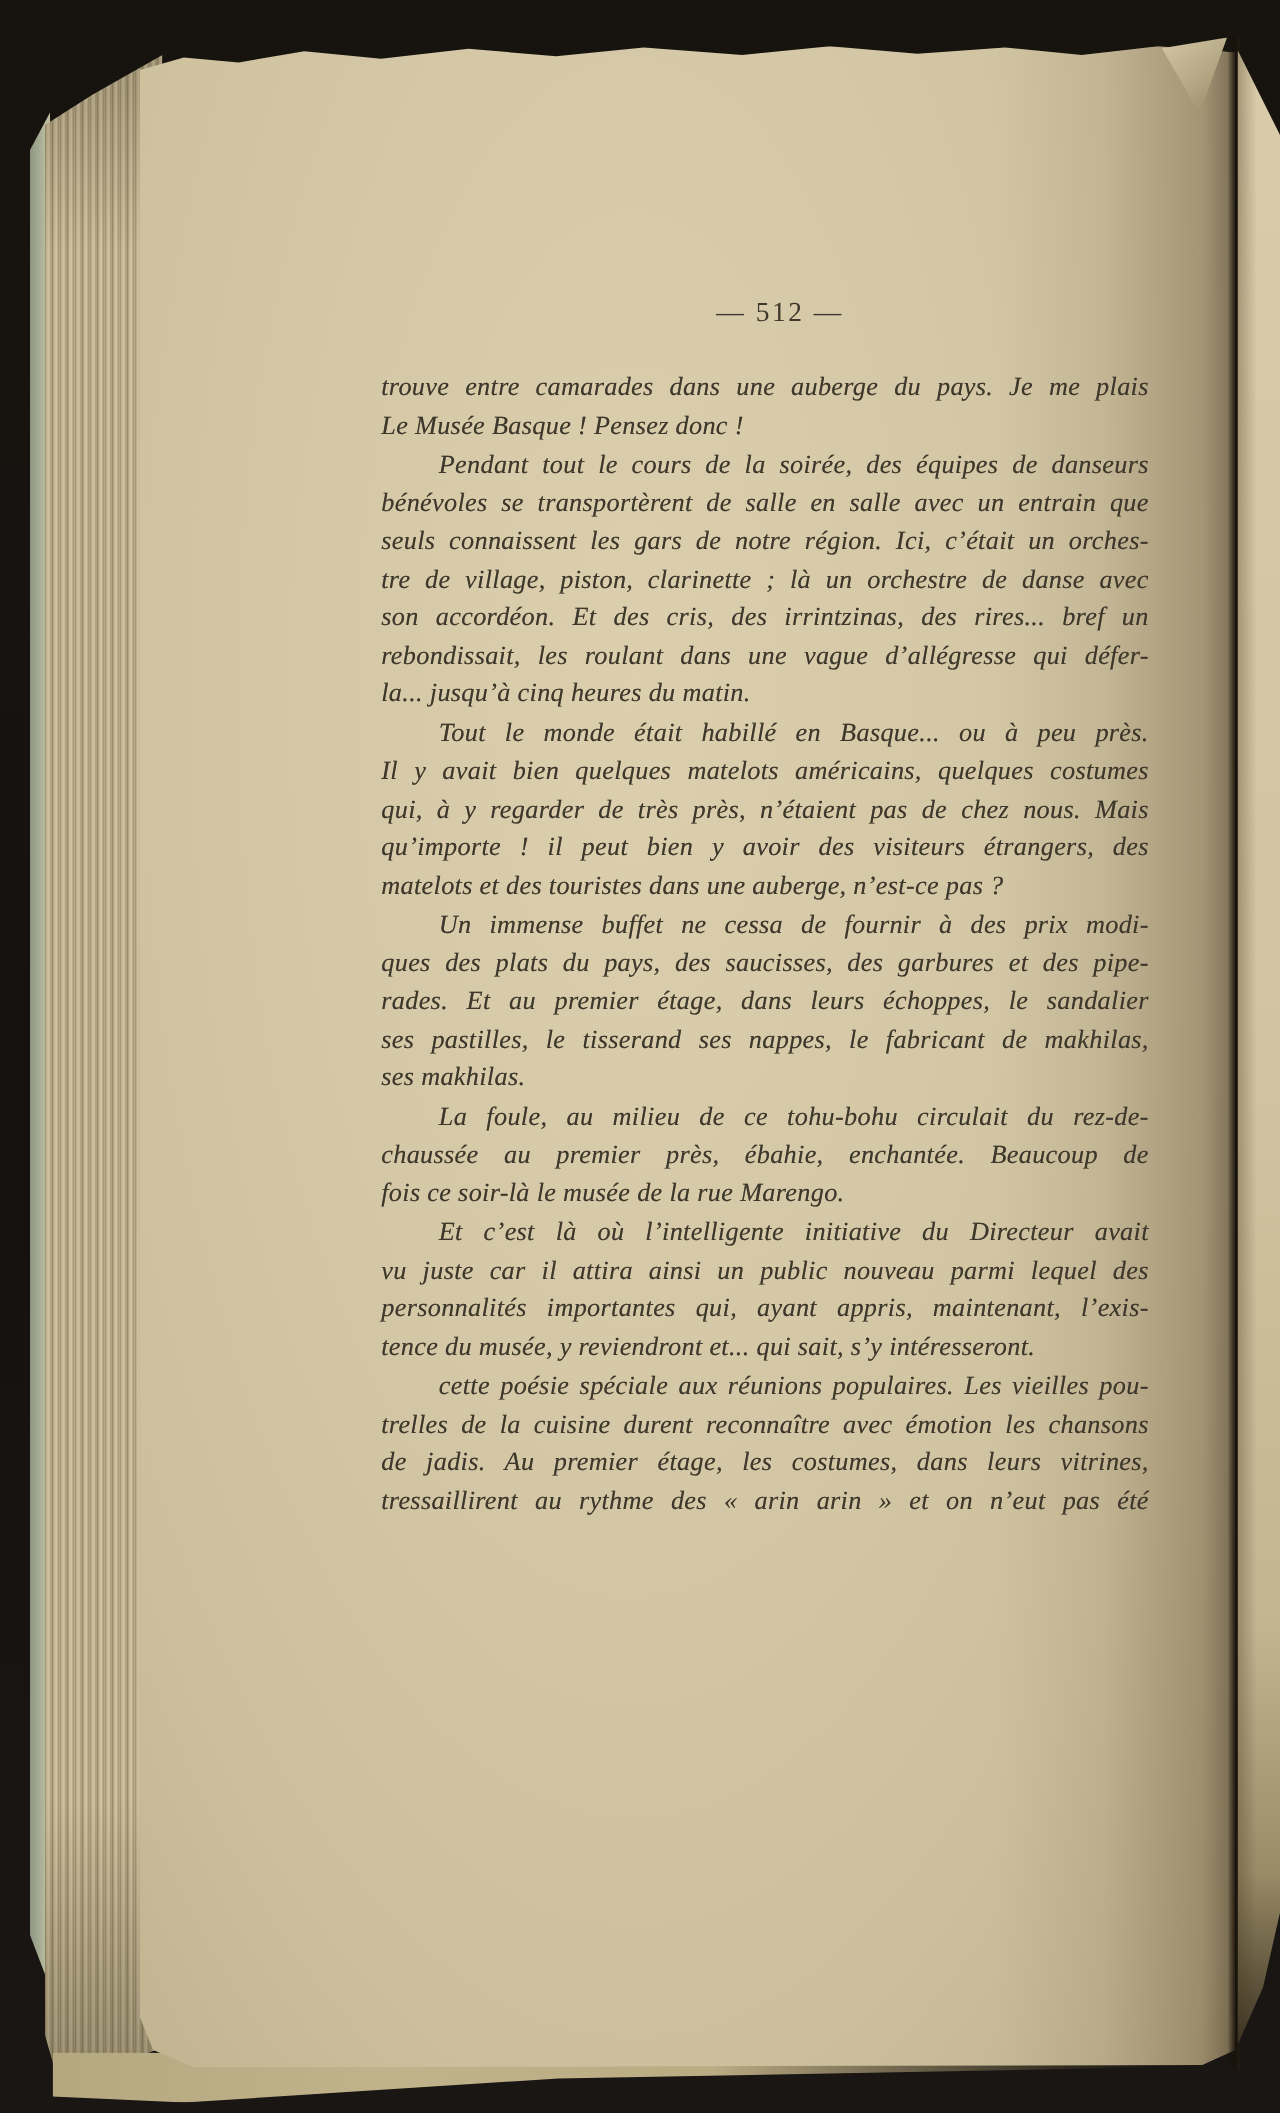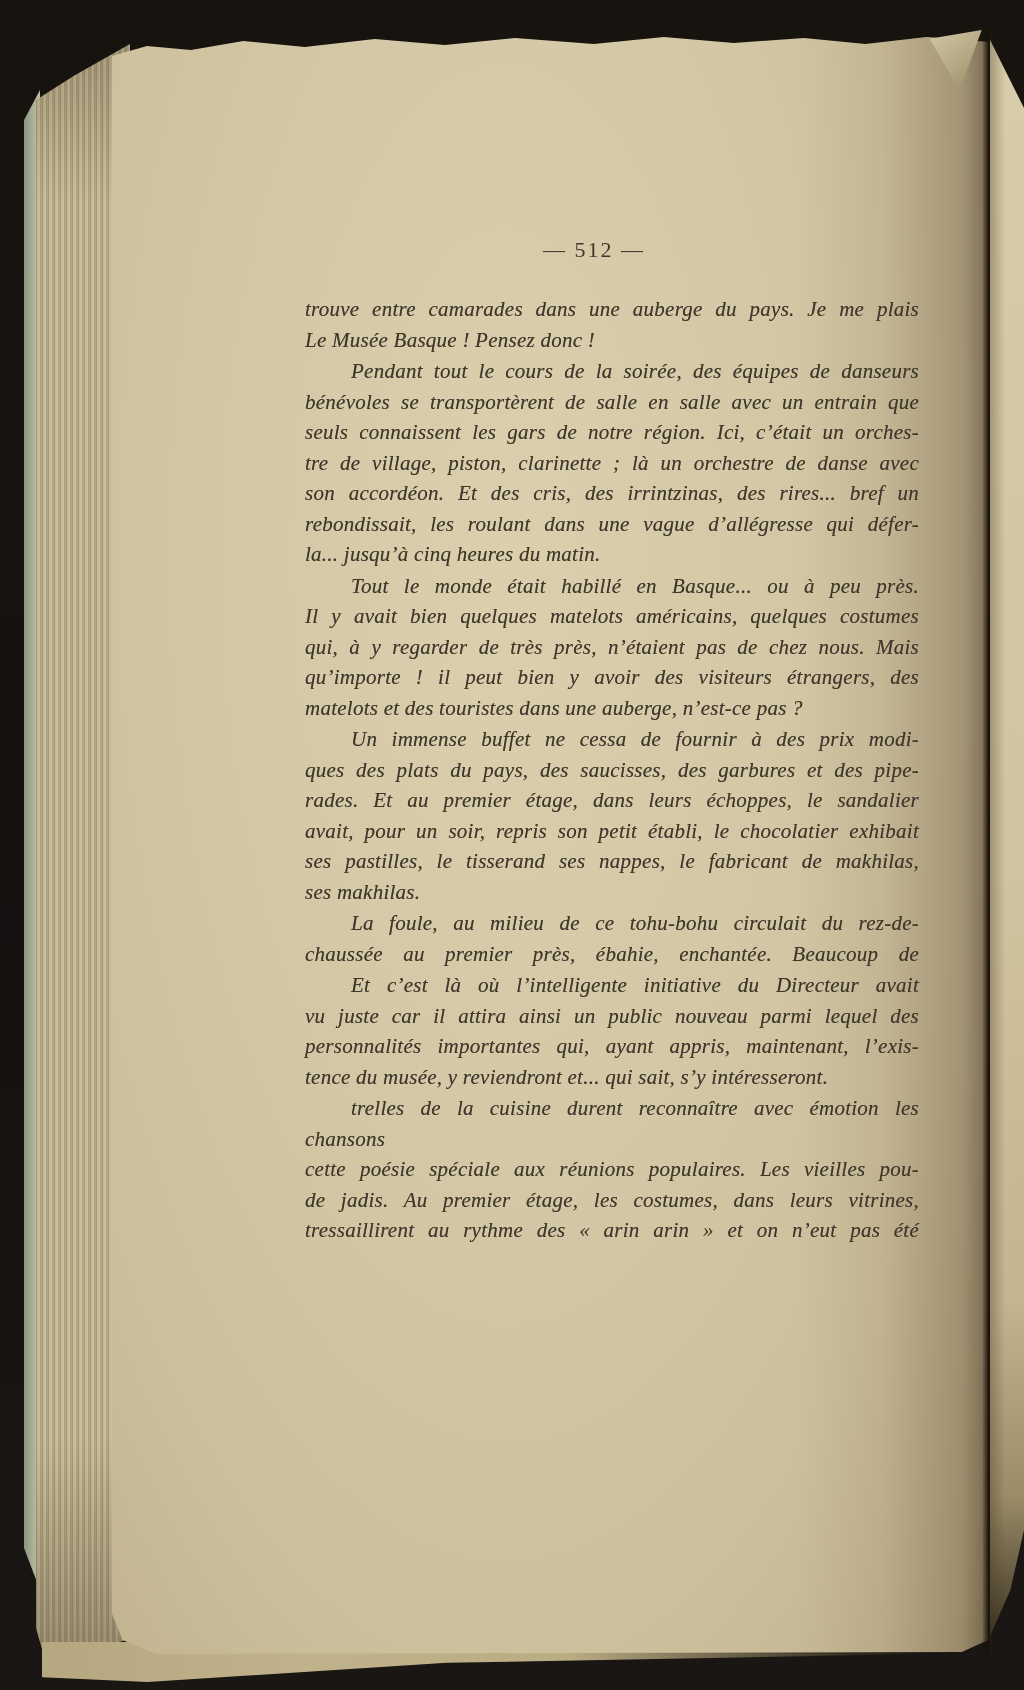--- a/index.html
+++ b/index.html
@@ -41,21 +41,21 @@
       radial-gradient(ellipse at 45% 32%,#dbcfad 0%,#d3c7a5 42%,#ccbf9c 72%,#c0b28e 95%,#b7a984 100%);
     clip-path:polygon(
       0 22px,4% 12px,9% 16px,15% 7px,22% 13px,30% 5px,38% 11px,46% 4px,
       55% 10px,63% 3px,71% 9px,79% 4px,86% 10px,93% 3px,100% 8px,
       100% 1606px,97% 1618px,5% 1620px,1.2% 1606px,0 1580px);
     box-shadow:0 0 28px rgba(0,0,0,.55);
   }
   .page-inner{position:absolute;inset:0;}
 
   .page-number{
-    position:absolute;left:176px;top:203px;width:612px;
+    position:absolute;left:206px;top:203px;width:612px;
     text-align:center;
     font-size:22px;color:var(--ink,#3e382c);
     letter-spacing:2px;
   }
 
   .text-col{
     position:absolute;left:193px;top:260px;width:614px;
     font-size:21px;line-height:30.5px;color:var(--ink,#3e382c);
     letter-spacing:.25px;
     text-shadow:0 0 .5px rgba(62,54,40,.55);
@@ -115,37 +115,37 @@
             <div class="line">Tout le monde était habillé en Basque... ou à peu près.</div>
             <div class="line">Il y avait bien quelques matelots américains, quelques costumes</div>
             <div class="line">qui, à y regarder de très près, n’étaient pas de chez nous. Mais</div>
             <div class="line">qu’importe ! il peut bien y avoir des visiteurs étrangers, des</div>
             <div class="line endline">matelots et des touristes dans une auberge, n’est-ce pas ?</div>
           </div>
           <div class="para indent">
             <div class="line">Un immense buffet ne cessa de fournir à des prix modi-</div>
             <div class="line">ques des plats du pays, des saucisses, des garbures et des pipe-</div>
             <div class="line">rades. Et au premier étage, dans leurs échoppes, le sandalier</div>
-            <div class="line">avait, pour un soir, repris son petit établi, le chocolatier exhibait</div>
             <div class="line">ses pastilles, le tisserand ses nappes, le fabricant de makhilas,</div>
             <div class="line endline">ses makhilas.</div>
           </div>
           <div class="para indent">
             <div class="line">La foule, au milieu de ce tohu-bohu circulait du rez-de-</div>
             <div class="line">chaussée au premier près, ébahie, enchantée. Beaucoup de</div>
+            <div class="line endline">fois ce soir-là le musée de la rue Marengo.</div>
           </div>
           <div class="para indent">
             <div class="line">Et c’est là où l’intelligente initiative du Directeur avait</div>
             <div class="line">vu juste car il attira ainsi un public nouveau parmi lequel des</div>
             <div class="line">personnalités importantes qui, ayant appris, maintenant, l’exis-</div>
             <div class="line endline">tence du musée, y reviendront et... qui sait, s’y intéresseront.</div>
           </div>
           <div class="para indent">
+            <div class="line">cette poésie spéciale aux réunions populaires. Les vieilles pou-</div>
             <div class="line">trelles de la cuisine durent reconnaître avec émotion les chansons</div>
-            <div class="line">cette poésie spéciale aux réunions populaires. Les vieilles pou-</div>
             <div class="line">de jadis. Au premier étage, les costumes, dans leurs vitrines,</div>
             <div class="line">tressaillirent au rythme des « arin arin » et on n’eut pas été</div>
           </div>
         </div>
     </div>
   </div>
 
   <div class="fold-corner"></div>
   <div class="gutter"></div>
   <div class="next-page"></div>

